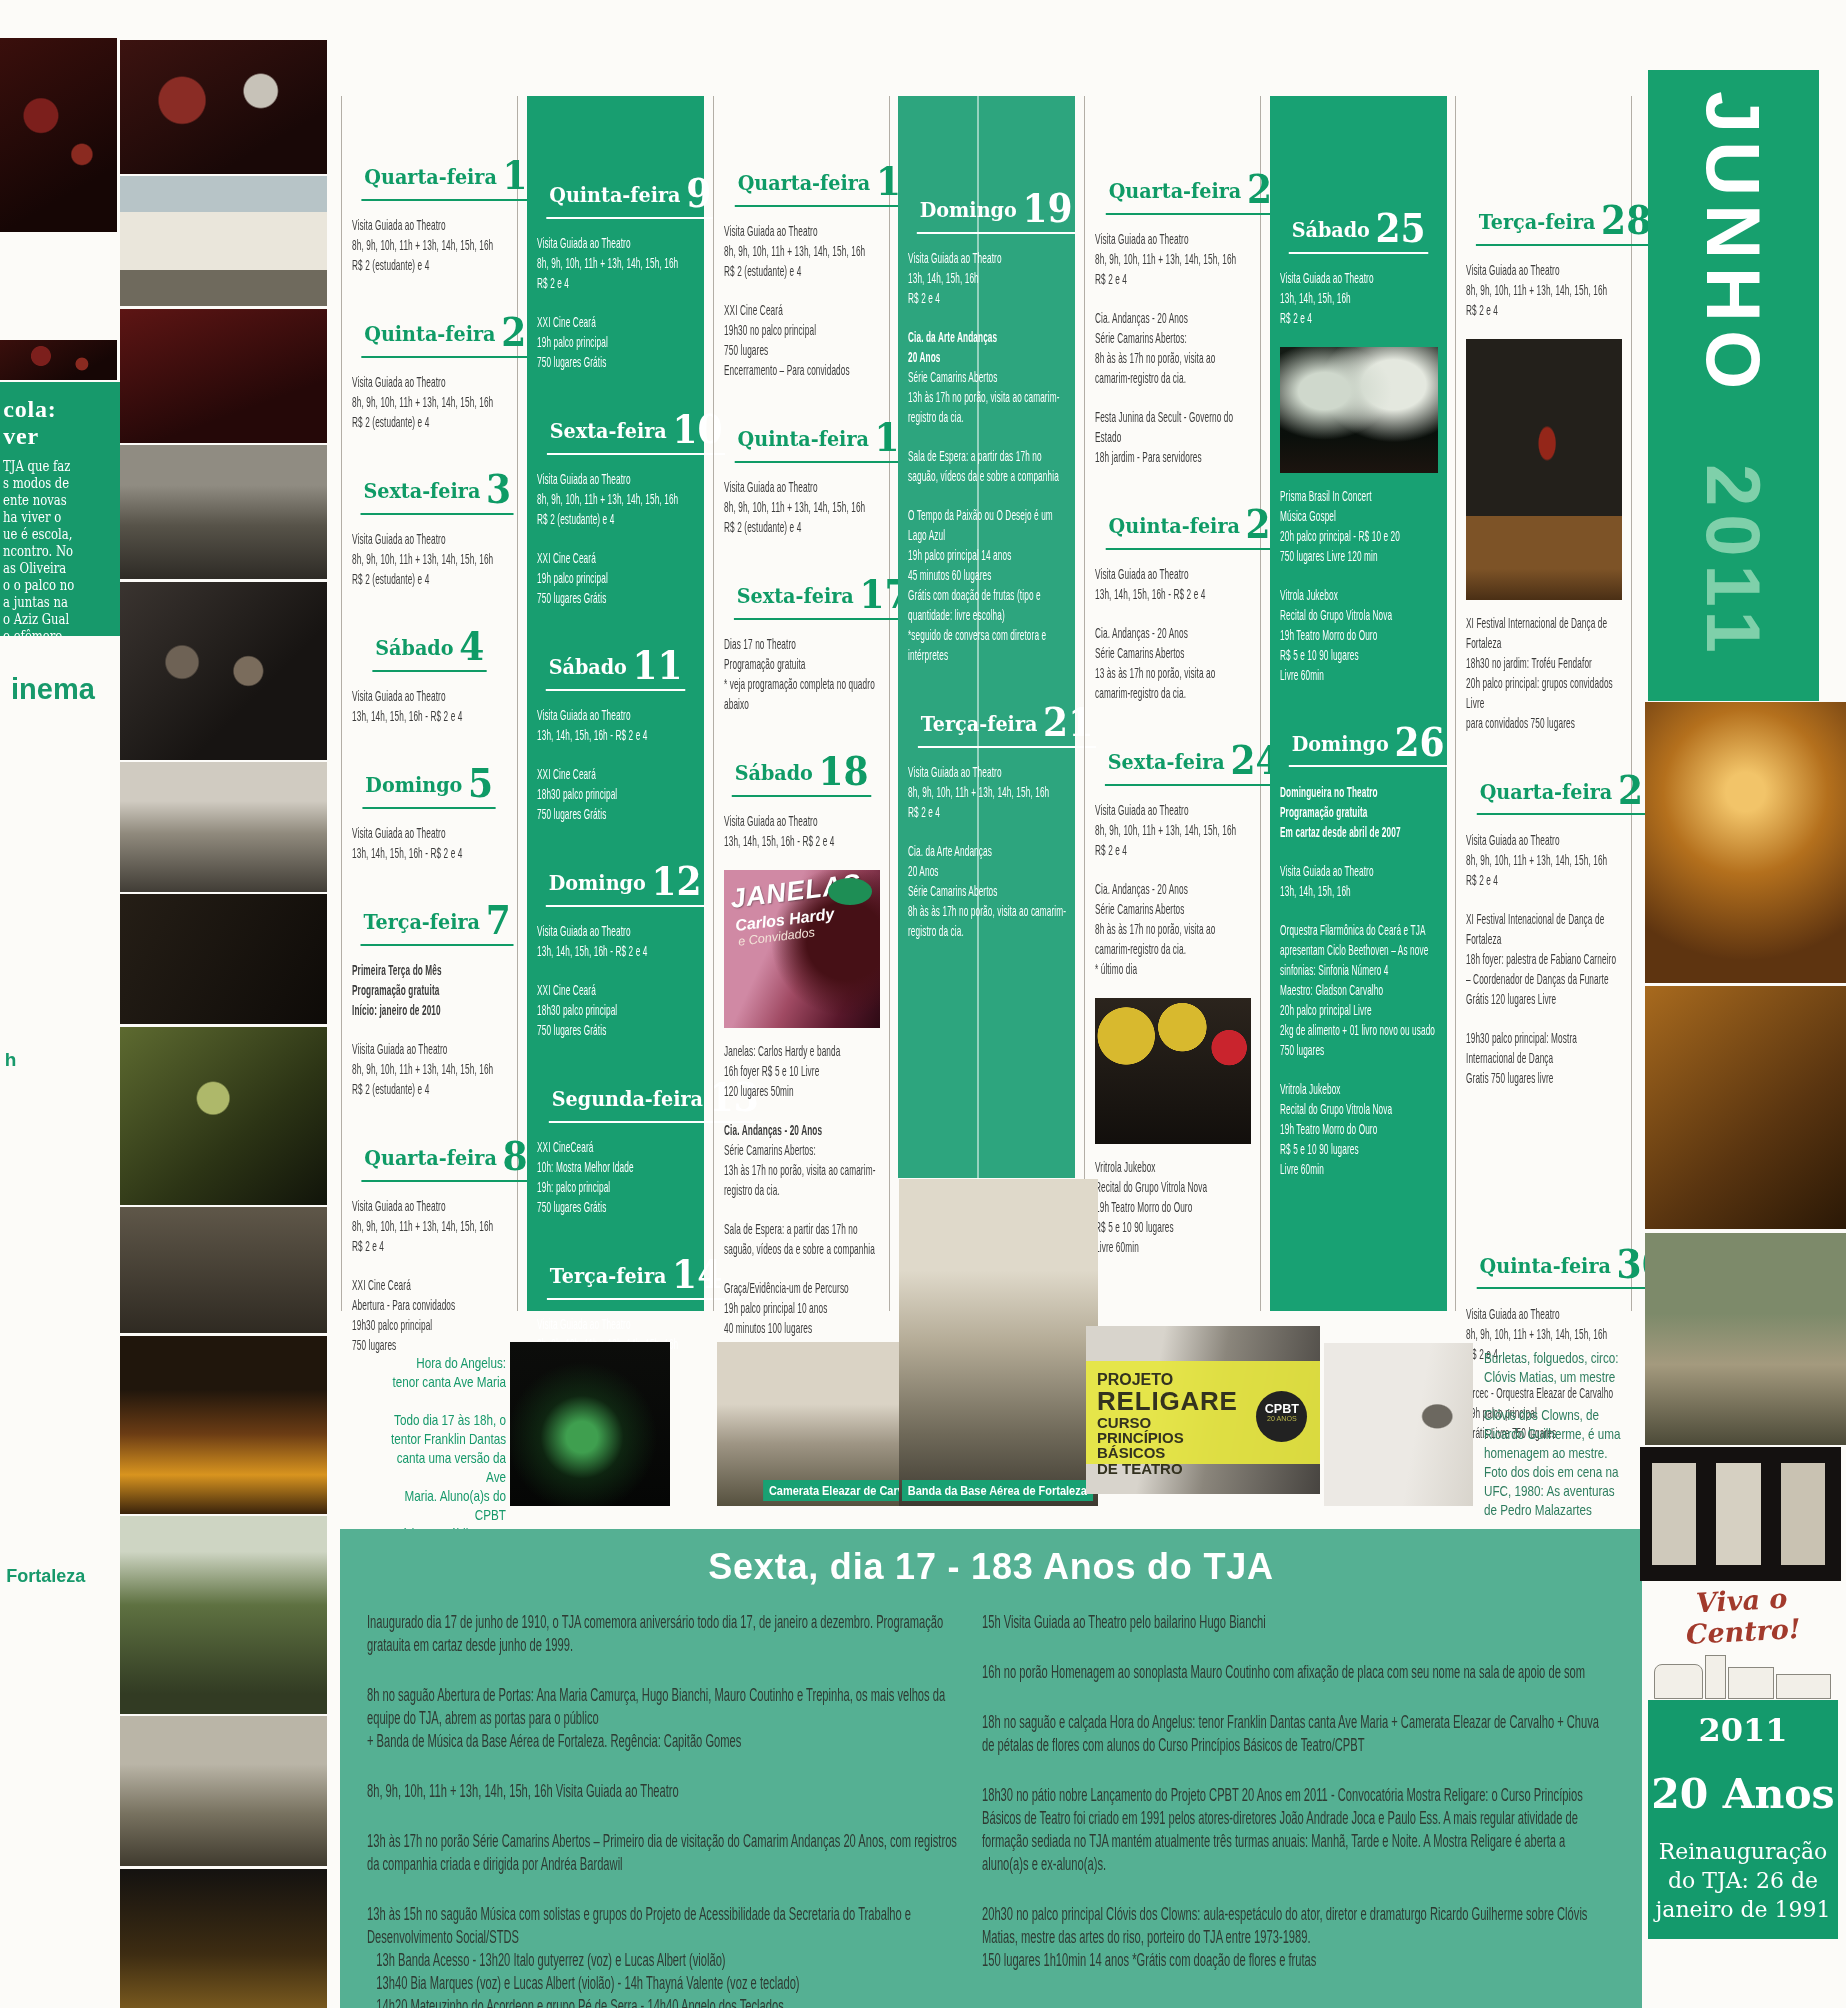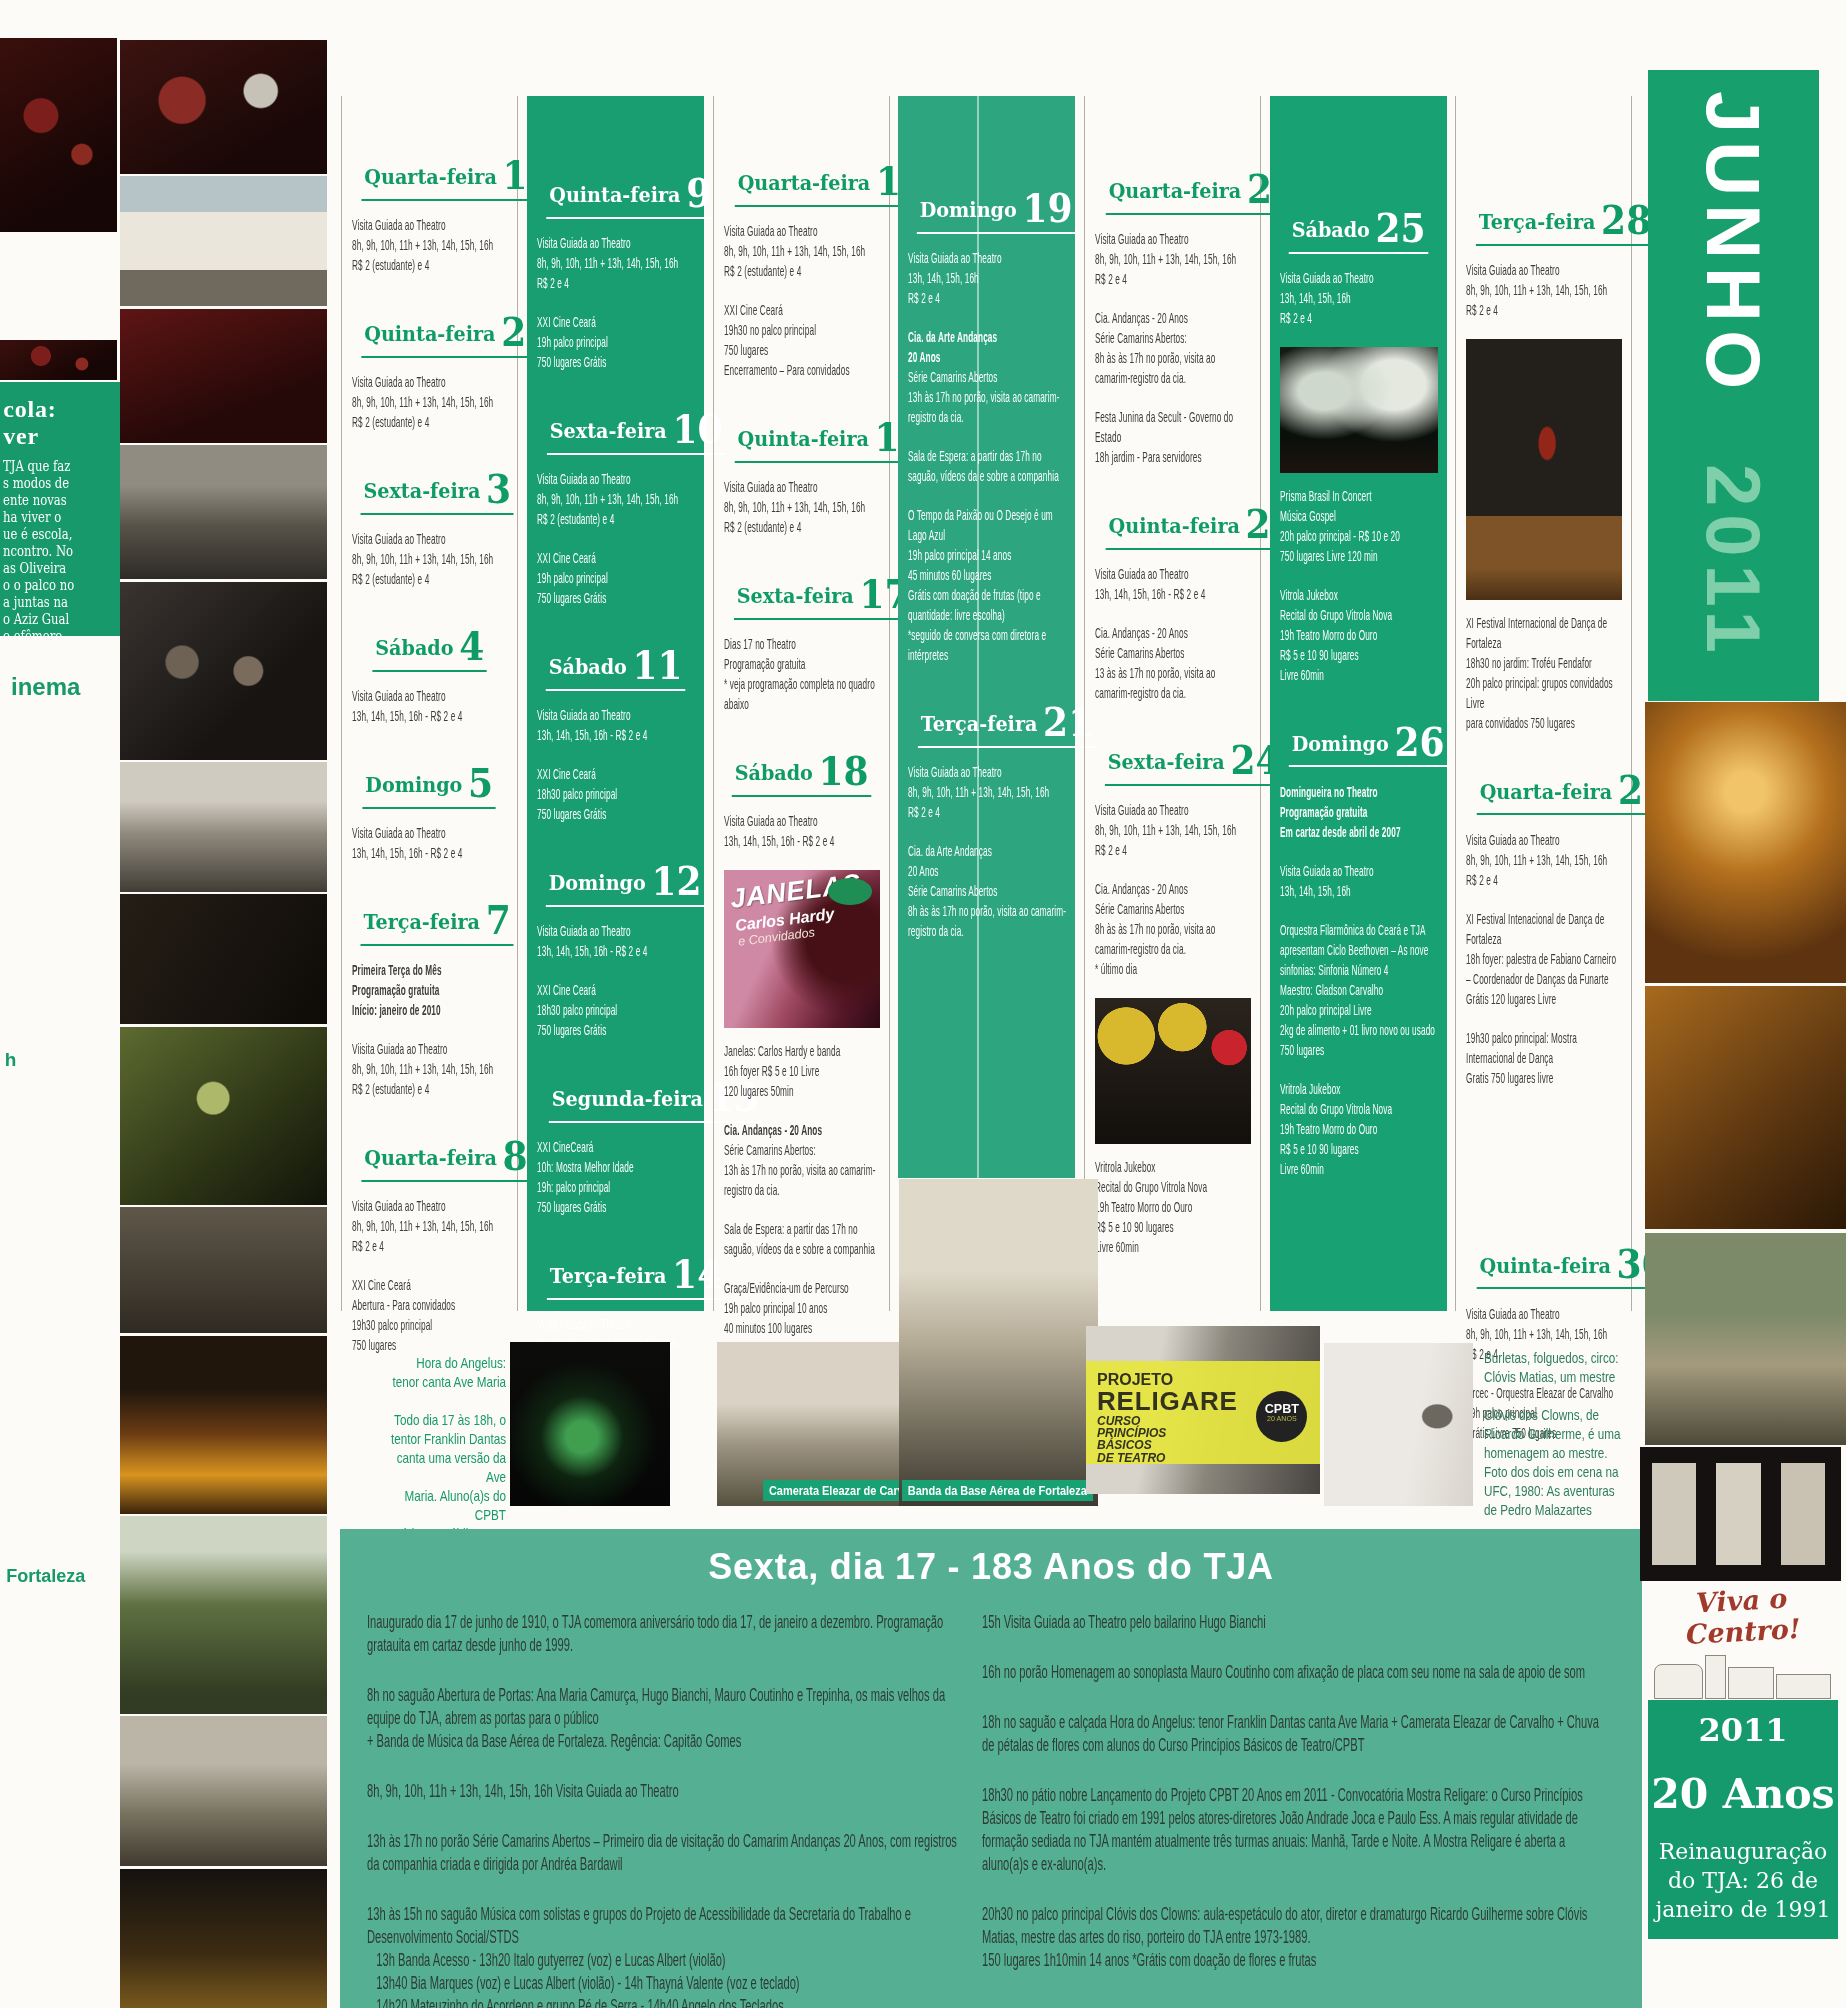--- a/index.html
+++ b/index.html
@@ -6,21 +6,21 @@
   body{background:#ffffff;font-family:"Liberation Sans",sans-serif;}
   #page{position:relative;width:1846px;height:2008px;background:#fcfbf8;overflow:hidden;}
 
   
   .edge-photo{position:absolute;}
   .red-frag{background:radial-gradient(circle at 35% 40%,#7c1f1c 0 12%,transparent 13%),radial-gradient(circle at 70% 60%,#8a2a20 0 7%,transparent 8%),linear-gradient(150deg,#3a0f0c,#160605 75%);}
   #left-panel{position:absolute;left:0;top:382px;width:120px;height:254px;background:#17996b;color:#fff;overflow:hidden;padding:14.2px 0 0 3.2px;box-sizing:border-box;}
   #left-panel .hl{font-weight:bold;font-size:24px;line-height:27px;white-space:pre-line;margin-bottom:8px;letter-spacing:0.8px;font-family:Liberation Serif, serif;}
   #left-panel .bd{font-family:"DejaVu Serif",serif;font-size:14.2px;line-height:17px;white-space:pre-line;transform:scaleX(.82);transform-origin:0 0;width:122%;}
   .green-frag{position:absolute;color:#17996b;font-weight:bold;}
-  #frag-inema{left:11px;top:673px;font-size:24px;}
+  #frag-inema{left:11px;top:673px;font-size:29px;}
   #frag-h{left:4.7px;top:1049px;font-size:19px;}
   #frag-fortaleza{left:6.3px;top:1566px;font-size:18px;}
 
   
   #left-strip{position:absolute;left:120px;top:40px;width:207px;}
   .strip-ph{width:100%;margin-bottom:2.4px;}
   .ph-clowns-portrait{background:radial-gradient(circle at 30% 45%,#8a2c25 0 14%,transparent 15%),radial-gradient(circle at 68% 38%,#c7c2b8 0 10%,transparent 11%),linear-gradient(150deg,#3c1310,#190807 75%);}
   .ph-theatro-facade{background:linear-gradient(#b7c4c7 0 28%,#eae6db 28% 72%,#6f6a5d 72%);}
   .ph-red-carpet-crowd{background:linear-gradient(160deg,#5d1514,#250808 70%);}
   .ph-audience{background:linear-gradient(#908c82 0 30%,#575349 60%,#2e2b26);}
@@ -78,21 +78,21 @@
   .ph-night-green{background:radial-gradient(circle at 45% 58%,#3f9f4f 0 12%,rgba(20,60,25,.55) 32%,transparent 58%),linear-gradient(#0c0d0b,#050605);}
   .ph-camerata{background:linear-gradient(#dad3c5 0 38%,#9e9584 62%,#56513f);margin-left:44px;}
   .ph-banda{background:linear-gradient(#dfd9ca 0 28%,#b4ab96 50%,#6f6959 78%,#3e3a31);}
   .ph-clown-bw{background:radial-gradient(ellipse at 76% 45%,#6c6860 0 9%,transparent 10%),linear-gradient(100deg,#ece9e4 0 60%,#d8d4cc);}
   
   #religare{position:absolute;left:1086px;top:1326px;width:234px;height:168px;background:linear-gradient(100deg,#d8d4cc 0 30%,#8b867c 55%,#474440);overflow:hidden;}
   .rel-band{position:absolute;left:0;right:0;top:35px;bottom:30px;background:#e6e63f;opacity:.92;}
   .rel-txt{position:absolute;left:11px;top:46px;color:#33321f;font-weight:bold;line-height:1.02;}
   .rel-l1{font-size:16px;}
   .rel-l2{font-size:26px;letter-spacing:0.8px;}
-  .rel-l3{font-size:12px;white-space:pre-line;font-style:italic;}
+  .rel-l3{font-size:15px;white-space:pre-line;}
   .rel-badge{position:absolute;right:12.6px;top:65px;width:51px;height:51px;border-radius:50%;background:#222;color:#fff;text-align:center;box-sizing:border-box;padding-top:12.6px;}
   .rel-b1{font-size:12.6px;font-weight:bold;display:block;line-height:11px;}
   .rel-b2{font-size:7.1px;color:#bdb94e;display:block;}
 
   
   #footer{position:absolute;left:340px;top:1529px;width:1302px;height:480px;background:#55b093;color:#2e3b33;}
   #footer-title{text-align:center;color:#fff;font-weight:bold;font-size:36px;margin-top:17.4px;letter-spacing:0.8px;}
   .fcol{position:absolute;top:82px;}
   #fcol-left{left:27px;width:594px;}
   #fcol-right{left:642px;width:632px;}

